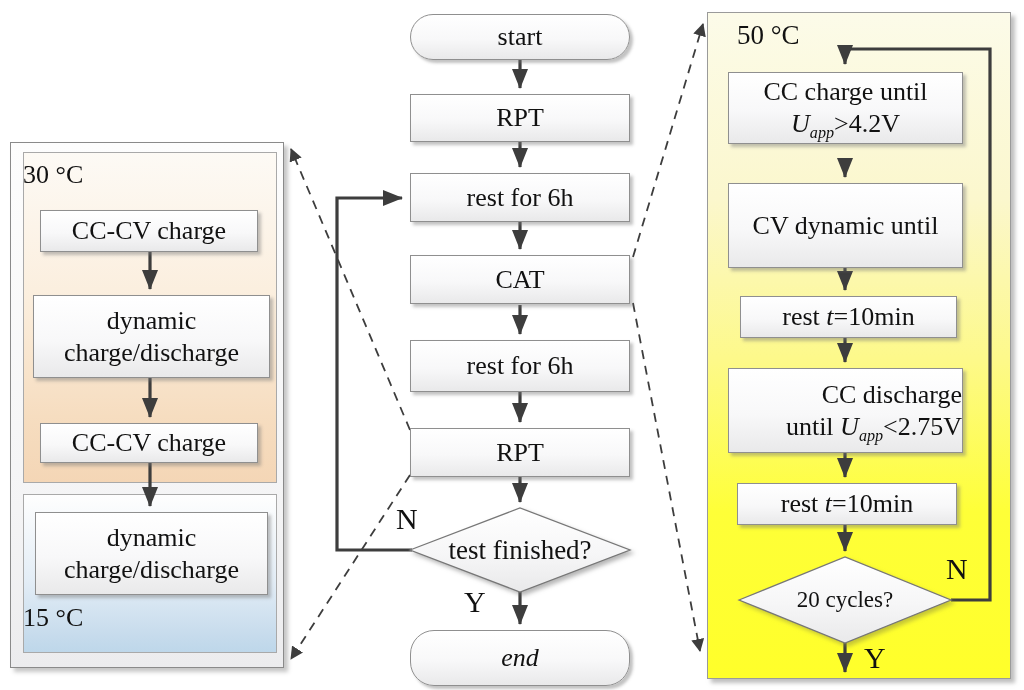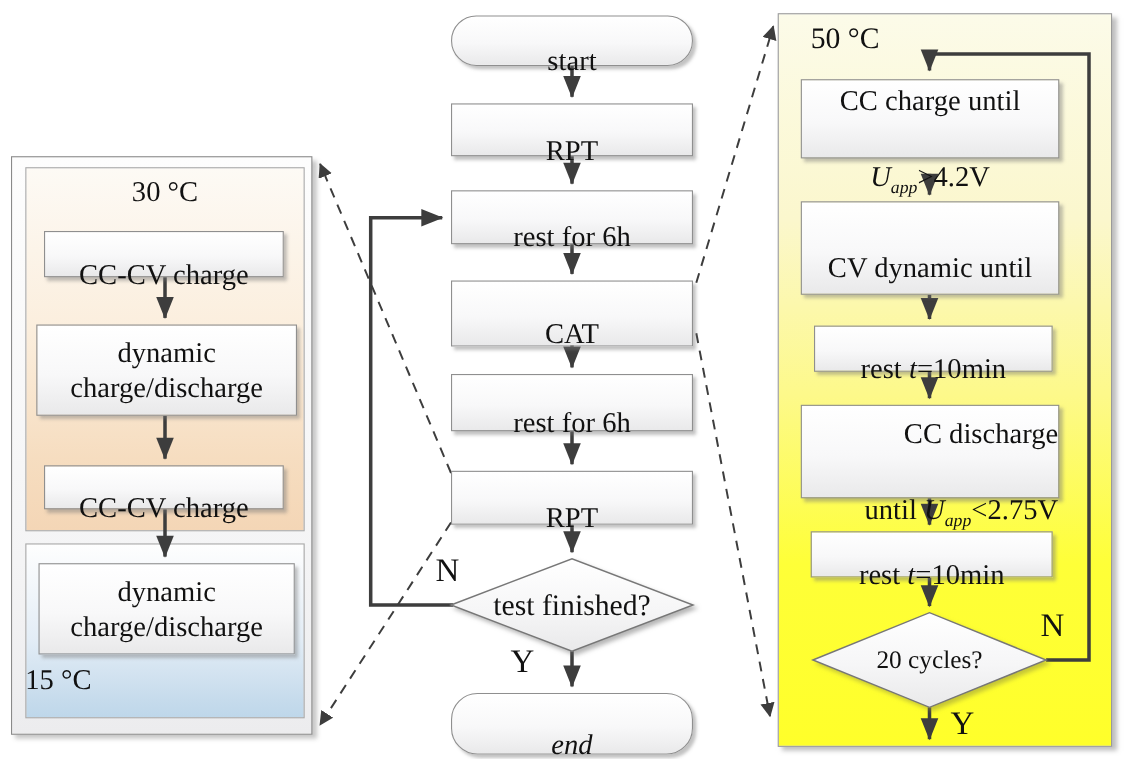--- a/index.html
+++ b/index.html
@@ -35,21 +35,21 @@
   
   .node{
     position:absolute;z-index:10;box-sizing:border-box;
     background:linear-gradient(180deg,#ffffff 0%,#f8f8f9 55%,#e9e9ea 100%);
     border:1px solid #8f8f8f;
     box-shadow:3px 3px 3px rgba(120,120,120,.45);
     display:flex;flex-direction:column;align-items:center;justify-content:center;
     font-size:26px;line-height:1.22;text-align:center;
   }
   .stadium{border-radius:24px;}
-  .line{display:block;white-space:pre;margin-top:37px;}
+  .line{display:block;white-space:pre;}
   .node i, .lbl i{font-style:italic;}
   sub{font-size:.62em;font-style:italic;line-height:0;}
   
   .lbl{position:absolute;z-index:10;font-size:26px;white-space:pre;}
   .nv{font-size:30px;}
   .dec-text{
     position:absolute;z-index:10;display:flex;align-items:center;justify-content:center;
     font-size:26px;text-align:center;
   }
 </style>
@@ -119,37 +119,37 @@
 
   <div class="node stadium" style="left:410px;top:14px;width:220px;height:46px;">
     <span class="line">start</span>
   </div>
   <div class="node" style="left:410px;top:94px;width:220px;height:48px;">
     <span class="line">RPT</span>
   </div>
   <div class="node" style="left:410px;top:173px;width:220px;height:49px;">
     <span class="line">rest for 6h</span>
   </div>
-  <div class="node" style="left:410px;top:255px;width:220px;height:60px;">
+  <div class="node" style="left:410px;top:255px;width:220px;height:49px;">
     <span class="line">CAT</span>
   </div>
   <div class="node" style="left:410px;top:340px;width:220px;height:52px;">
     <span class="line">rest for 6h</span>
   </div>
   <div class="node" style="left:410px;top:428px;width:220px;height:49px;">
     <span class="line">RPT</span>
   </div>
   <div class="dec-text" style="left:412px;top:510px;width:216px;height:80px;font-size:27px;">test finished?</div>
   <div class="node stadium" style="left:410px;top:630px;width:220px;height:56px;font-style:italic;">
     <span class="line">end</span>
   </div>
   <div class="lbl nv" style="left:396px;top:502px;">N</div>
   <div class="lbl nv" style="left:464px;top:585px;">Y</div>
 
-  <div class="lbl" style="left:23px;top:160px;width:254px;text-align:center;">30 °C</div>
+  <div class="lbl" style="left:23px;top:160px;width:254px;text-align:left;">30 °C</div>
   <div class="node" style="left:40px;top:210px;width:218px;height:42px;">
     <span class="line">CC-CV charge</span>
   </div>
   <div class="node" style="left:33px;top:295px;width:237px;height:83px;">
     <span>dynamic charge/discharge</span>
   </div>
   <div class="node" style="left:40px;top:423px;width:218px;height:40px;">
     <span class="line">CC-CV charge</span>
   </div>
   <div class="node" style="left:35px;top:512px;width:233px;height:83px;">

